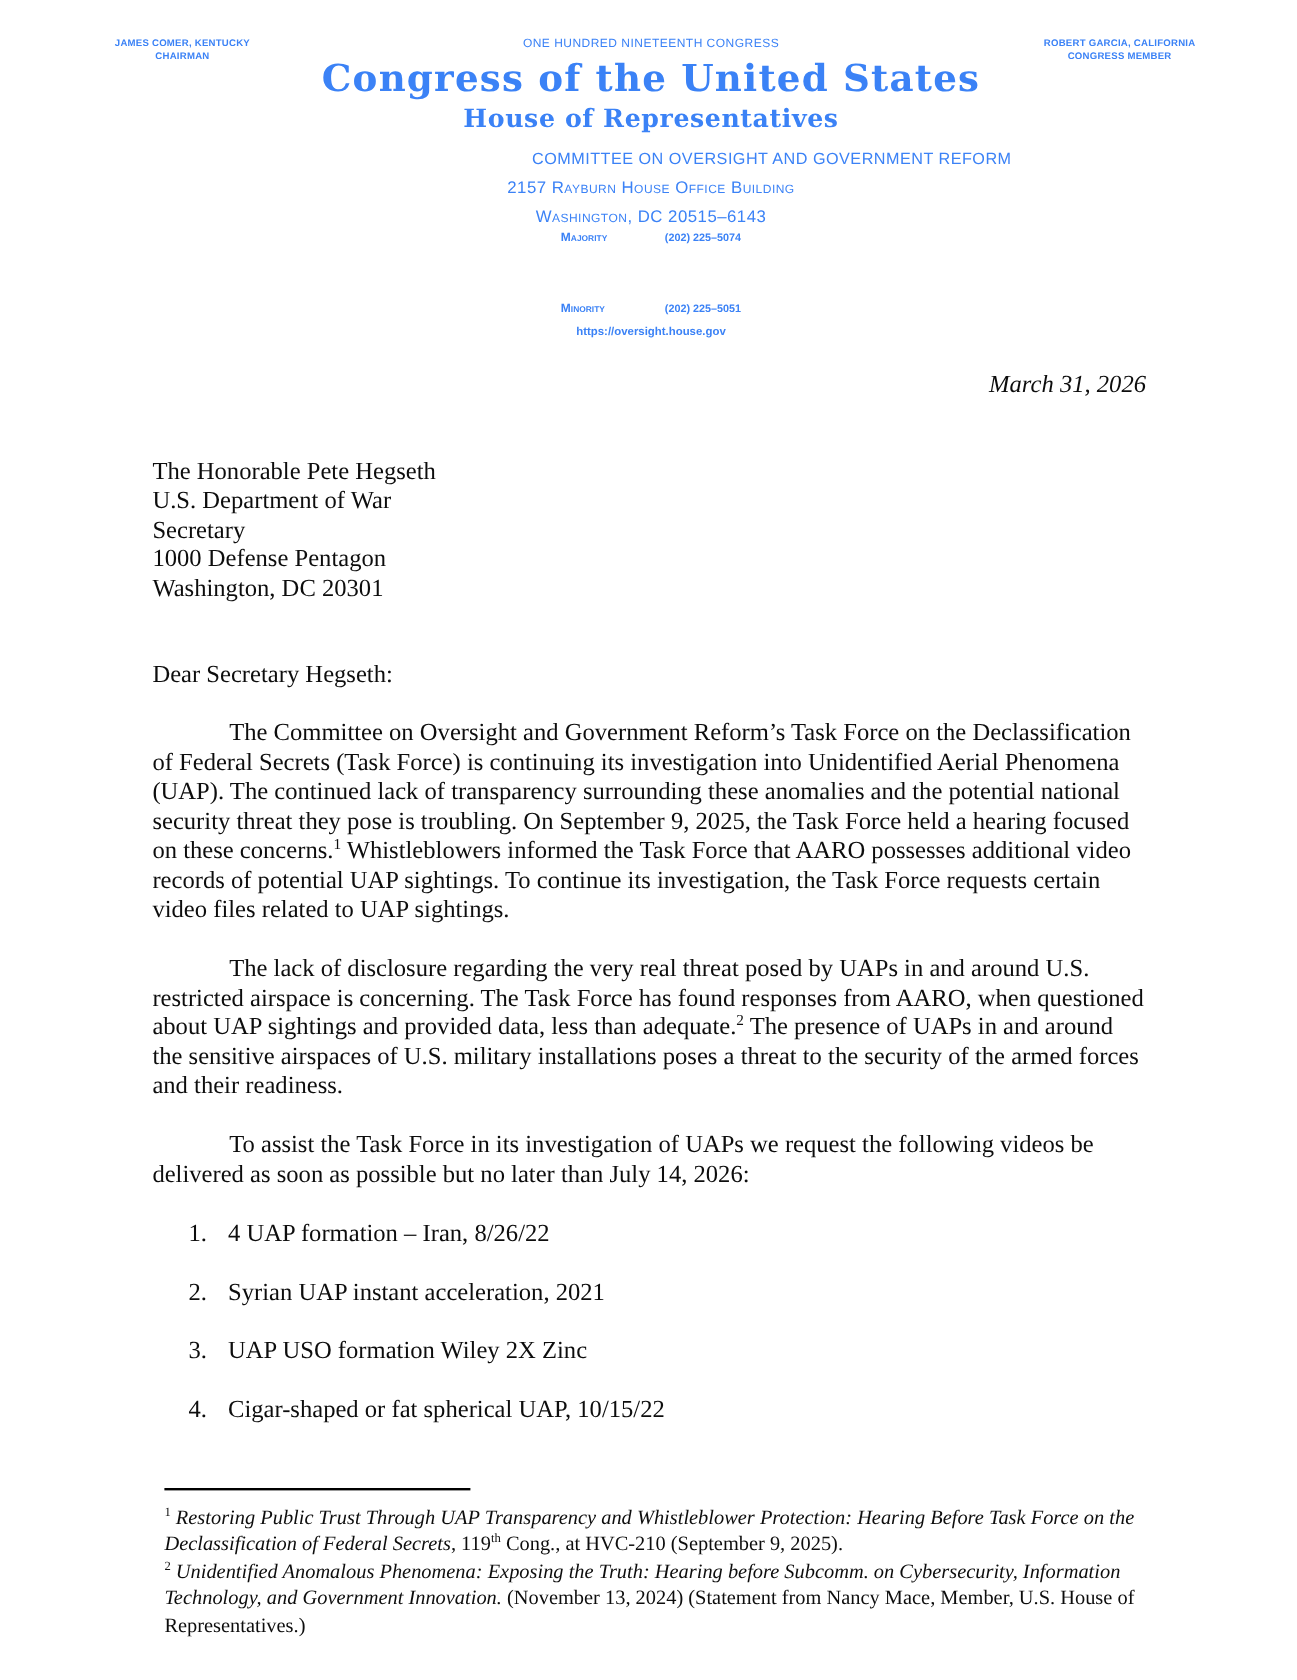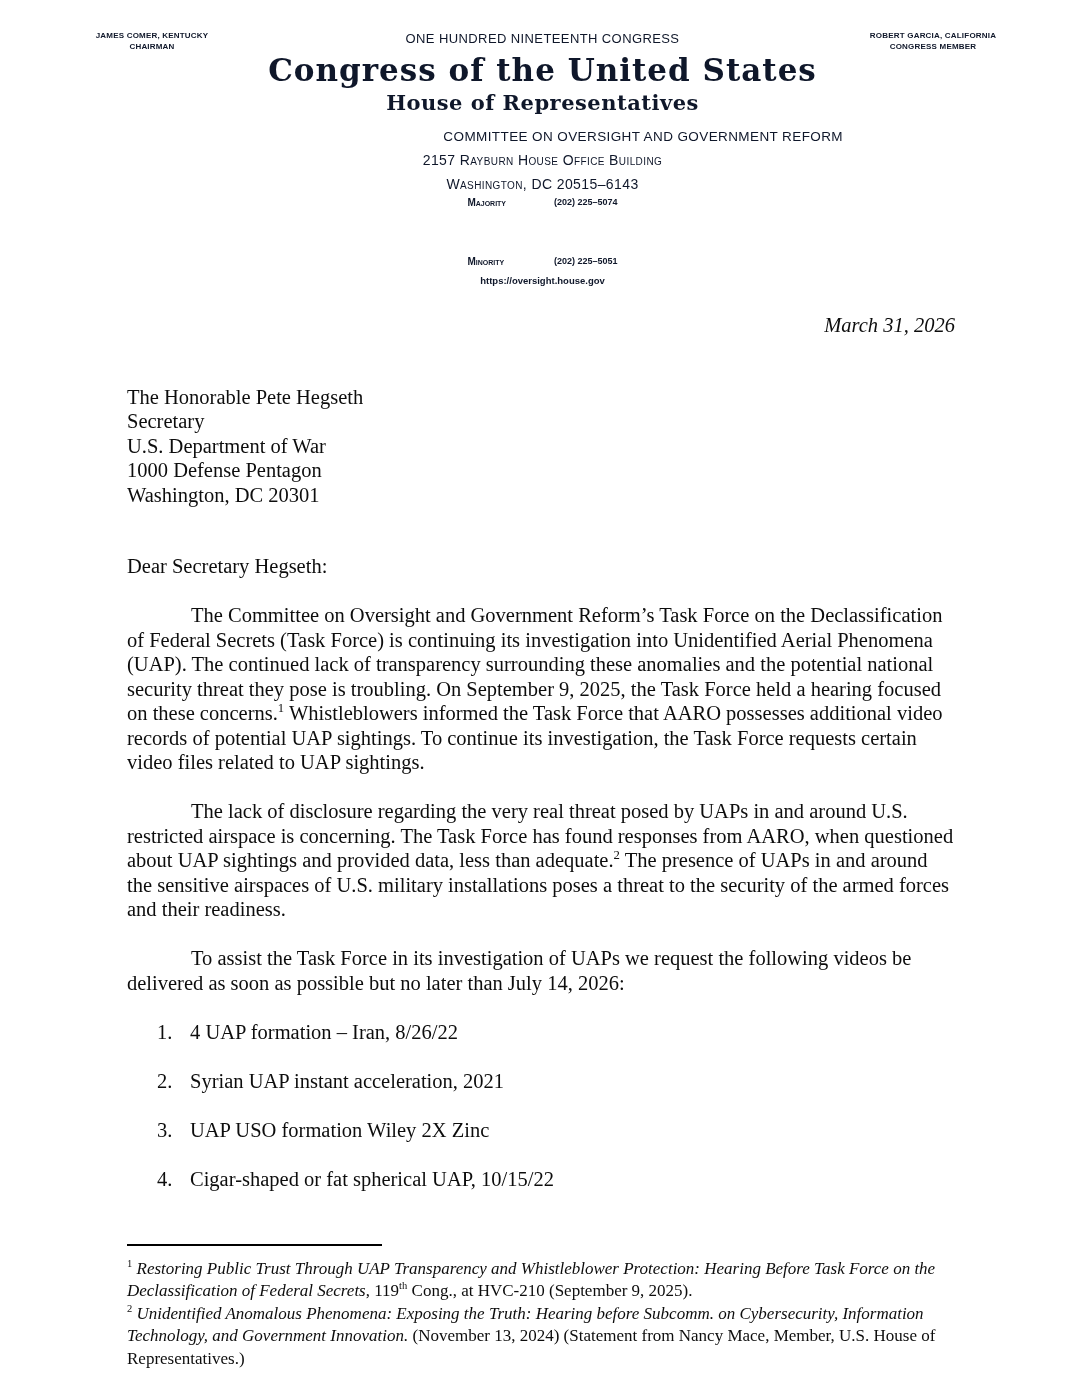--- a/index.html
+++ b/index.html
@@ -4,27 +4,27 @@
 <style>
   html,body{margin:0;padding:0;background:#e8e8e8;}
   .page{
     width:1081px;height:1400px;background:#ffffff;margin:0 auto;
     box-sizing:border-box;position:relative;overflow:hidden;
     font-family:"Liberation Serif","DejaVu Serif",serif;color:#0d0d0d;
   }
   
   .letterhead{
     display:flex;align-items:flex-start;justify-content:space-between;
-    padding:26px 58px 0 62px;color:#0f172a;
+    padding:26px 58px 0 62px;color:#3b82f6;
     font-family:"Liberation Sans","DejaVu Sans",sans-serif;
   }
   .lh-side{width:180px;text-align:center;font-size:8px;font-weight:bold;
     letter-spacing:.2px;line-height:11px;padding-top:4px;}
   .lh-center{flex:1;text-align:center;}
-  .session-line{font-size:13px;letter-spacing:.4px;margin-top:5px;text-align:center;}
+  .session-line{font-size:10px;letter-spacing:.4px;margin-top:5px;text-align:center;}
   .congress-title{
     font-family:"DejaVu Serif",serif;font-weight:bold;
     font-size:31px;letter-spacing:1px;margin-top:7px;line-height:34px;
   }
   .house-title{
     font-family:"DejaVu Serif",serif;font-weight:bold;
     font-size:21px;letter-spacing:.5px;margin-top:4px;line-height:24px;
   }
   .committee-name{font-size:13.5px;letter-spacing:.4px;margin-top:14px;text-align:right;}
   .addr-line{font-variant:small-caps;font-size:14px;letter-spacing:.4px;margin-top:8px;}
@@ -40,21 +40,21 @@
   .recipient-block{margin-top:47px;}
   .recipient-block div{line-height:24.5px;}
   .salutation{margin-top:47px;}
   .body-para{margin:24.5px 0 0 0;text-indent:64px;}
   .body-para sup,.fn sup{font-size:.62em;vertical-align:super;line-height:0;}
   .request-list{margin-top:25px;}
   .request-item{display:flex;margin-top:24.5px;}
   .request-item:first-child{margin-top:0;}
   .request-num{width:33px;margin-left:30px;flex:none;}
   
-  .footnotes{margin-top:52px;}
+  .footnotes{margin-top:52px;margin-left:10px;}
   .fn-separator{width:255px;border:none;border-top:2px solid #000;margin:0 0 12px 0;}
   .fn{font-size:17px;line-height:22.5px;margin:0;}
   .fn .it{font-style:italic;}
 </style>
 </head>
 <body>
 
 <div class="page">
 
   <div class="letterhead">
@@ -84,22 +84,22 @@
       <div>CONGRESS MEMBER</div>
     </div>
   </div>
 
   <div class="content">
 
     <div class="date-line">March 31, 2026</div>
 
     <div class="recipient-block">
       <div>The Honorable Pete Hegseth</div>
+      <div>U.S. Department of War</div>
       <div>Secretary</div>
-      <div>U.S. Department of War</div>
       <div>1000 Defense Pentagon</div>
       <div>Washington, DC 20301</div>
     </div>
 
     <div class="salutation">Dear Secretary Hegseth:</div>
 
     <p class="body-para"><span>The Committee on Oversight and Government Reform’s Task Force on the Declassification of Federal Secrets (Task Force) is continuing its investigation into Unidentified Aerial Phenomena (UAP). The continued lack of transparency surrounding these anomalies and the potential national security threat they pose is troubling. On September 9, 2025, the Task Force held a hearing focused on these concerns.</span><sup>1</sup><span> Whistleblowers informed the Task Force that AARO possesses additional video records of potential UAP sightings. To continue its investigation, the Task Force requests certain video files related to UAP sightings.</span></p>
 
     <p class="body-para"><span>The lack of disclosure regarding the very real threat posed by UAPs in and around U.S. restricted airspace is concerning. The Task Force has found responses from AARO, when questioned about UAP sightings and provided data, less than adequate.</span><sup>2</sup><span> The presence of UAPs in and around the sensitive airspaces of U.S. military installations poses a threat to the security of the armed forces and their readiness.</span></p>
 

